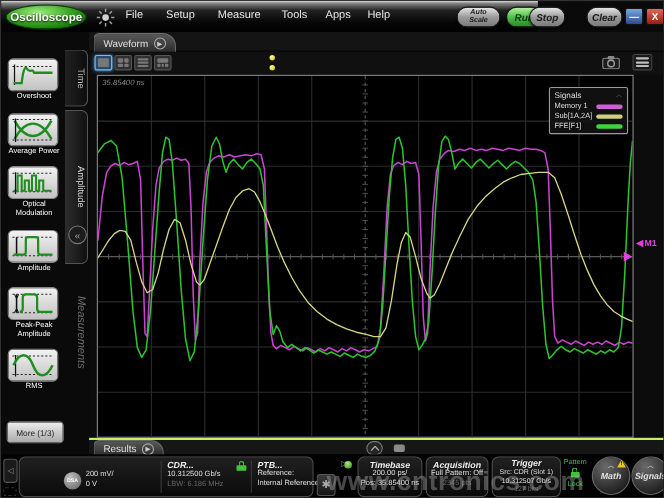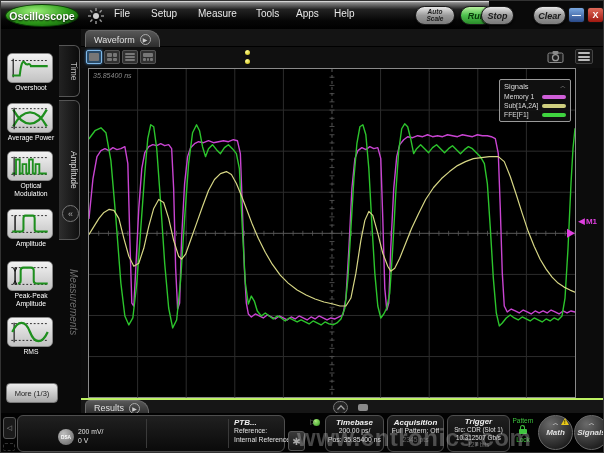--- a/index.html
+++ b/index.html
@@ -449,20 +449,29 @@
     <div id="back-arrow">◁</div>
     <div id="ghost-icon"></div>
 
     <div class="bb-panel" id="left-group">
       <div id="dsa-circle">DSA</div>
       <div id="dsa-text">
         <div class="bb-line">200 mV/</div>
         <div class="bb-line">0 V</div>
       </div>
       <div class="vsep" style="left:128px"></div>
+      <div style="position:absolute;left:134px;top:2px;width:72px">
+        <span class="bb-title" style="float:left">CDR...</span>
+        <span class="lock" style="float:right;margin-top:1px">
+            <span class="shackle"></span>
+            <span class="body"></span>
+          </span>
+        <div class="bb-line" style="clear:both;text-align:left">10.312500 Gb/s</div>
+        <div class="bb-line bb-dim" style="text-align:left">LBW: 6.186 MHz</div>
+      </div>
       <div class="vsep" style="left:210px"></div>
       <div style="position:absolute;left:216px;top:2px;width:86px">
         <span class="bb-title" style="float:left">PTB...</span>
         <span id="ptb-dot" style="float:right;margin-top:1px"></span>
         <div class="bb-line" style="clear:both;text-align:left">Reference:</div>
         <div class="bb-line" style="text-align:left">Internal Reference</div>
       </div>
     </div>
 
     <div id="gear-btn">✱</div>

